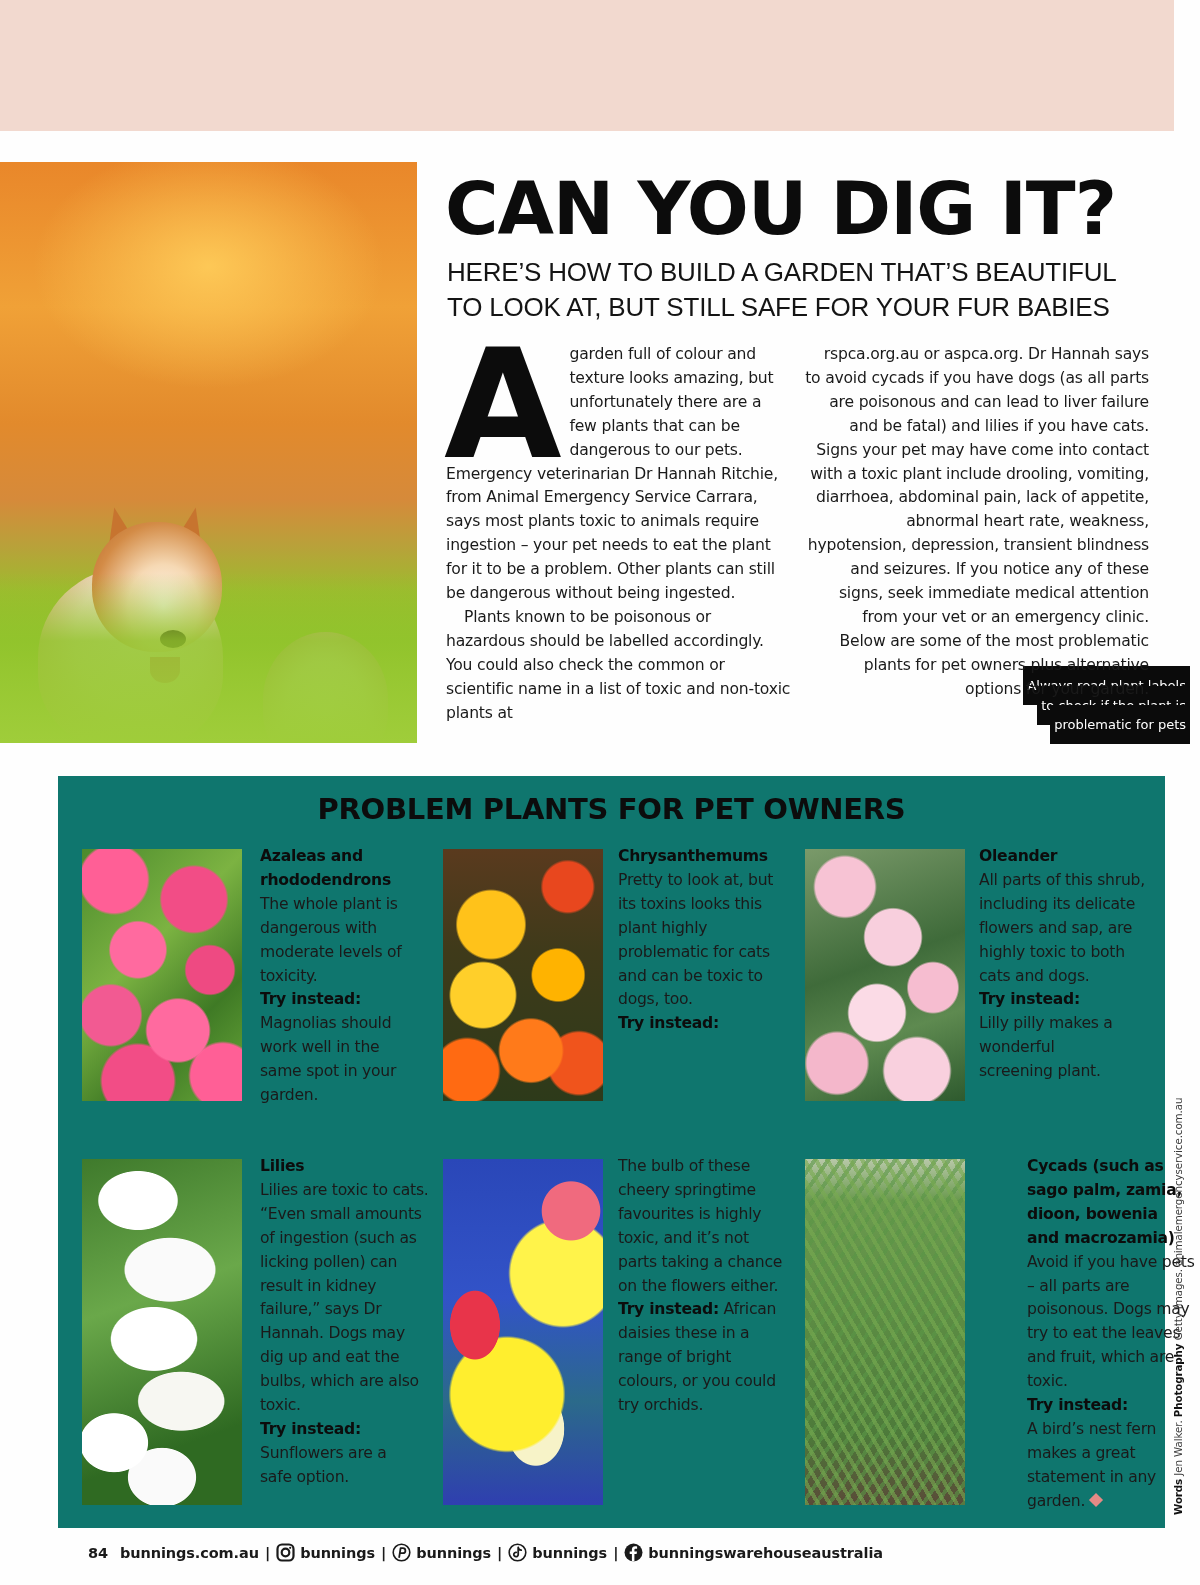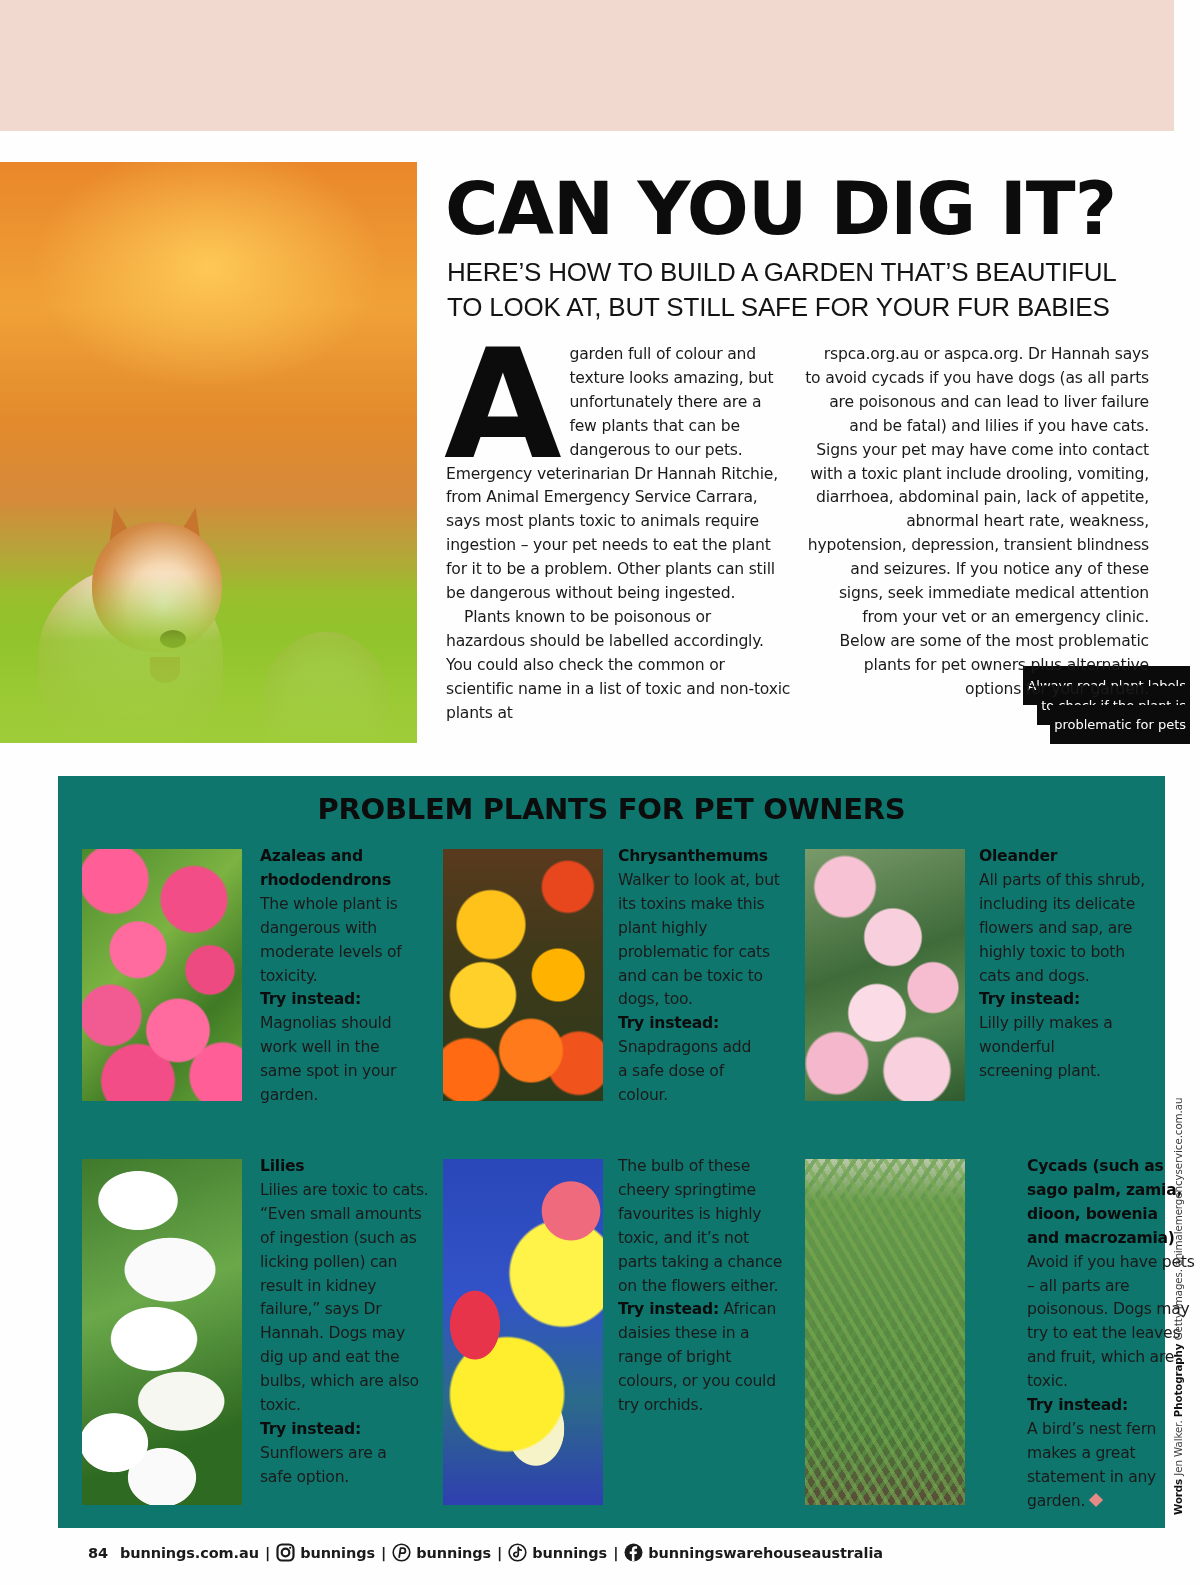--- a/index.html
+++ b/index.html
@@ -156,23 +156,22 @@
       <div style="width:155px;">The whole plant is dangerous with moderate levels of toxicity.</div>
       <div class="try">Try instead:</div>
       <div style="width:155px;">Magnolias should work well in the same spot in your garden.</div>
     </div>
   </div>
 
   <div class="card" style="left:385px; top:73px;">
     <div class="photo ph-chrys"></div>
     <div class="text" style="left:175px;">
       <div class="name">Chrysanthemums</div>
-      <div style="width:165px;">Walker to look at, but its toxins make this plant highly problematic for cats and can be toxic to dogs, too.</div>
-      <div class="try">Try instead:</div>
-      <div style="width:145px;">Snapdragons add a safe dose of colour.</div>
+      <div style="width:165px;">Pretty to look at, but its toxins looks this plant highly problematic for cats and can be toxic to dogs, too.</div>
+      <div class="try">Try instead:</div>
     </div>
   </div>
 
   <div class="card" style="left:747px; top:73px;">
     <div class="photo ph-oleander"></div>
     <div class="text" style="left:174px;">
       <div class="name">Oleander</div>
       <div style="width:168px;">All parts of this shrub, including its delicate flowers and sap, are highly toxic to both cats and dogs.</div>
       <div class="try">Try instead:</div>
       <div style="width:140px;">Lilly pilly makes a wonderful screening plant.</div>

